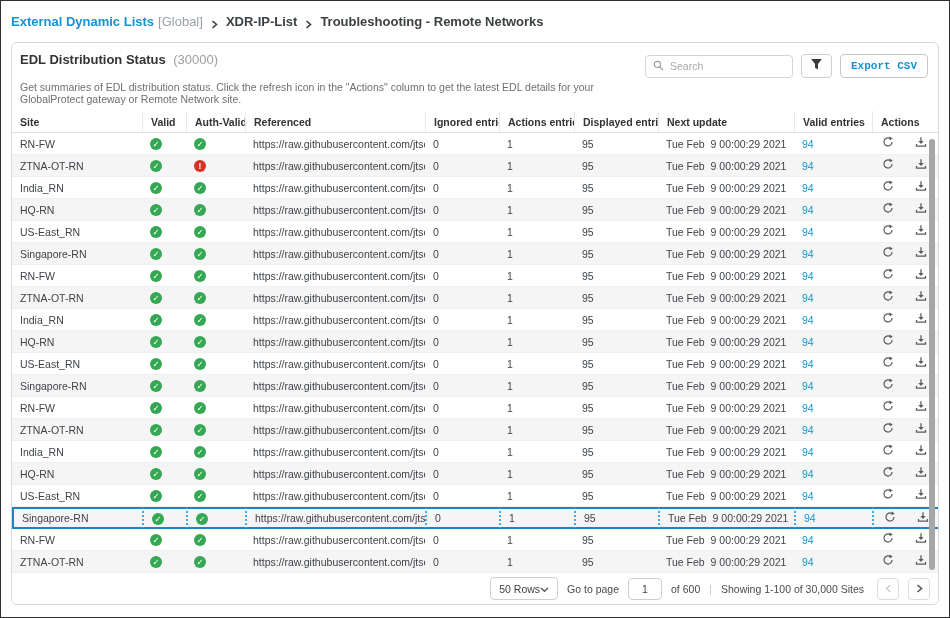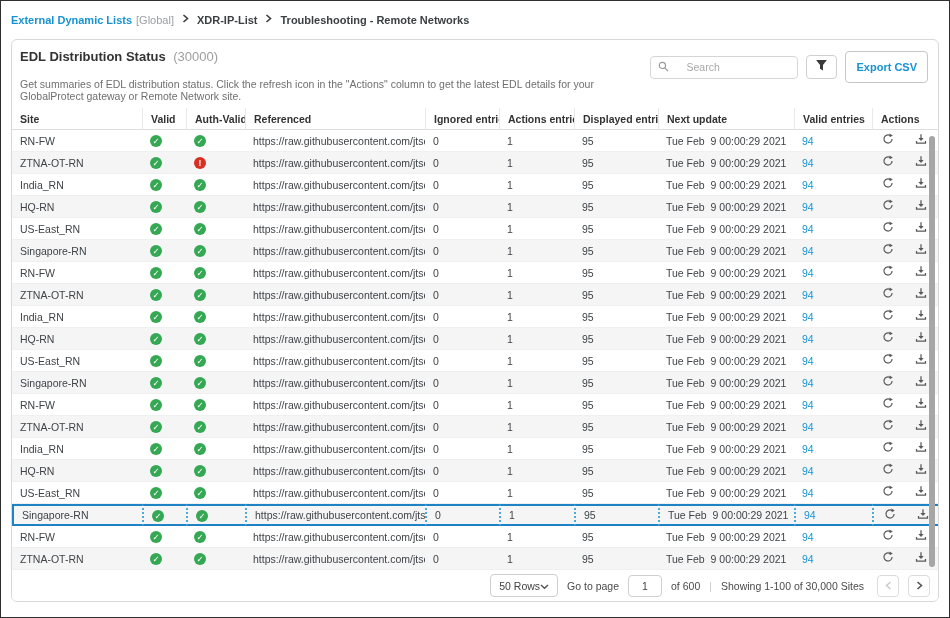--- a/index.html
+++ b/index.html
@@ -1,41 +1,41 @@
 <!DOCTYPE html>
 <html><head>
 <meta charset="utf-8">
 <style>
   * { margin:0; padding:0; box-sizing:border-box; }
   html,body { width:950px; height:618px; background:#fff; font-family:"Liberation Sans","DejaVu Sans",sans-serif; color:#3a3f44; overflow:hidden; }
   .frame { width:950px; height:618px; border:1px solid #2f2f2f; background:#fff; overflow:hidden; }
 
   
   .topbar { padding:13px 10px 0 10px; background:#fff; }
-  .breadcrumb { display:flex; align-items:flex-start; gap:7px; font-size:11px; margin-bottom:9px; }
+  .breadcrumb { display:flex; align-items:flex-end; gap:7px; font-size:13px; margin-bottom:9px; }
   .breadcrumb a { color:#1793d1; font-weight:700; text-decoration:none; cursor:pointer; }
   .breadcrumb .scope { color:#9aa0a6; font-weight:400; margin-left:-3px; }
   .breadcrumb .crumb { color:#3c4043; font-weight:600; }
   .breadcrumb .crumb.current { font-weight:600; }
   .crumb-sep { display:inline-flex; align-items:center; margin:0 1px; }
   h1 { font-size:20px; font-weight:400; color:#2d2f31; letter-spacing:.2px; }
 
   
   .card { margin:13px 10px 0 10px; background:#fff; border:1px solid #d8d8d8; border-radius:6px; overflow:hidden; }
   .card-head { display:flex; justify-content:space-between; align-items:flex-start; padding:9px 10px 6px 8px; }
   .panel-title-line { font-size:13px; }
   .panel-title { font-weight:700; color:#333; }
   .panel-count { color:#9e9e9e; margin-left:4px; }
   .panel-desc { font-size:10.5px; color:#6f6f6f; margin-top:14px; }
   .head-right { display:flex; align-items:center; gap:8px; flex:none; padding-top:2px; }
-  .search-box { display:flex; align-items:center; gap:17px; width:148px; height:23px; border:1px solid #d5d5d5; border-radius:4px; padding:0 7px; background:#fff; }
+  .search-box { display:flex; align-items:center; gap:6px; width:148px; height:23px; border:1px solid #d5d5d5; border-radius:4px; padding:0 7px; background:#fff; }
   .search-box input { border:none; outline:none; width:100%; font-size:10.5px; font-family:inherit; color:#444; background:transparent; }
   .search-box input::placeholder { color:#a8a8a8; }
   .icon-btn { width:31px; height:24px; border:1px solid #cfcfcf; border-radius:4px; background:#fff; display:flex; align-items:center; justify-content:center; cursor:pointer; }
-  .export-btn { height:32px; padding:0 10px; border:1px solid #c6c6c6; border-radius:4px; background:#fff; color:#1793d1; font-weight:700; font-size:11px; font-family:Liberation Sans, sans-serif; cursor:pointer; }
+  .export-btn { height:24px; padding:0 10px; border:1px solid #c6c6c6; border-radius:4px; background:#fff; color:#1793d1; font-weight:700; font-size:11px; font-family:Liberation Mono, monospace; cursor:pointer; }
 
   
   .table-wrap { position:relative; }
   table { width:100%; border-collapse:separate; border-spacing:0; table-layout:fixed; }
   th { height:22px; padding:0 8px; text-align:left; font-weight:700; font-size:10.5px; color:#333; border-bottom:1px solid #dedede; background:#fff; white-space:nowrap; overflow:hidden; }
   th + th { border-left:1px solid #e9e9e9; }
   td { height:22px; padding:0 8px; font-size:10.5px; color:#3f4347; border-bottom:1px solid #f0f0f0; white-space:nowrap; overflow:hidden; }
   tbody tr { background:#fff; }
   tbody tr:nth-child(even) { background:#f5f5f6; }
   .c-date span { white-space:pre; }

